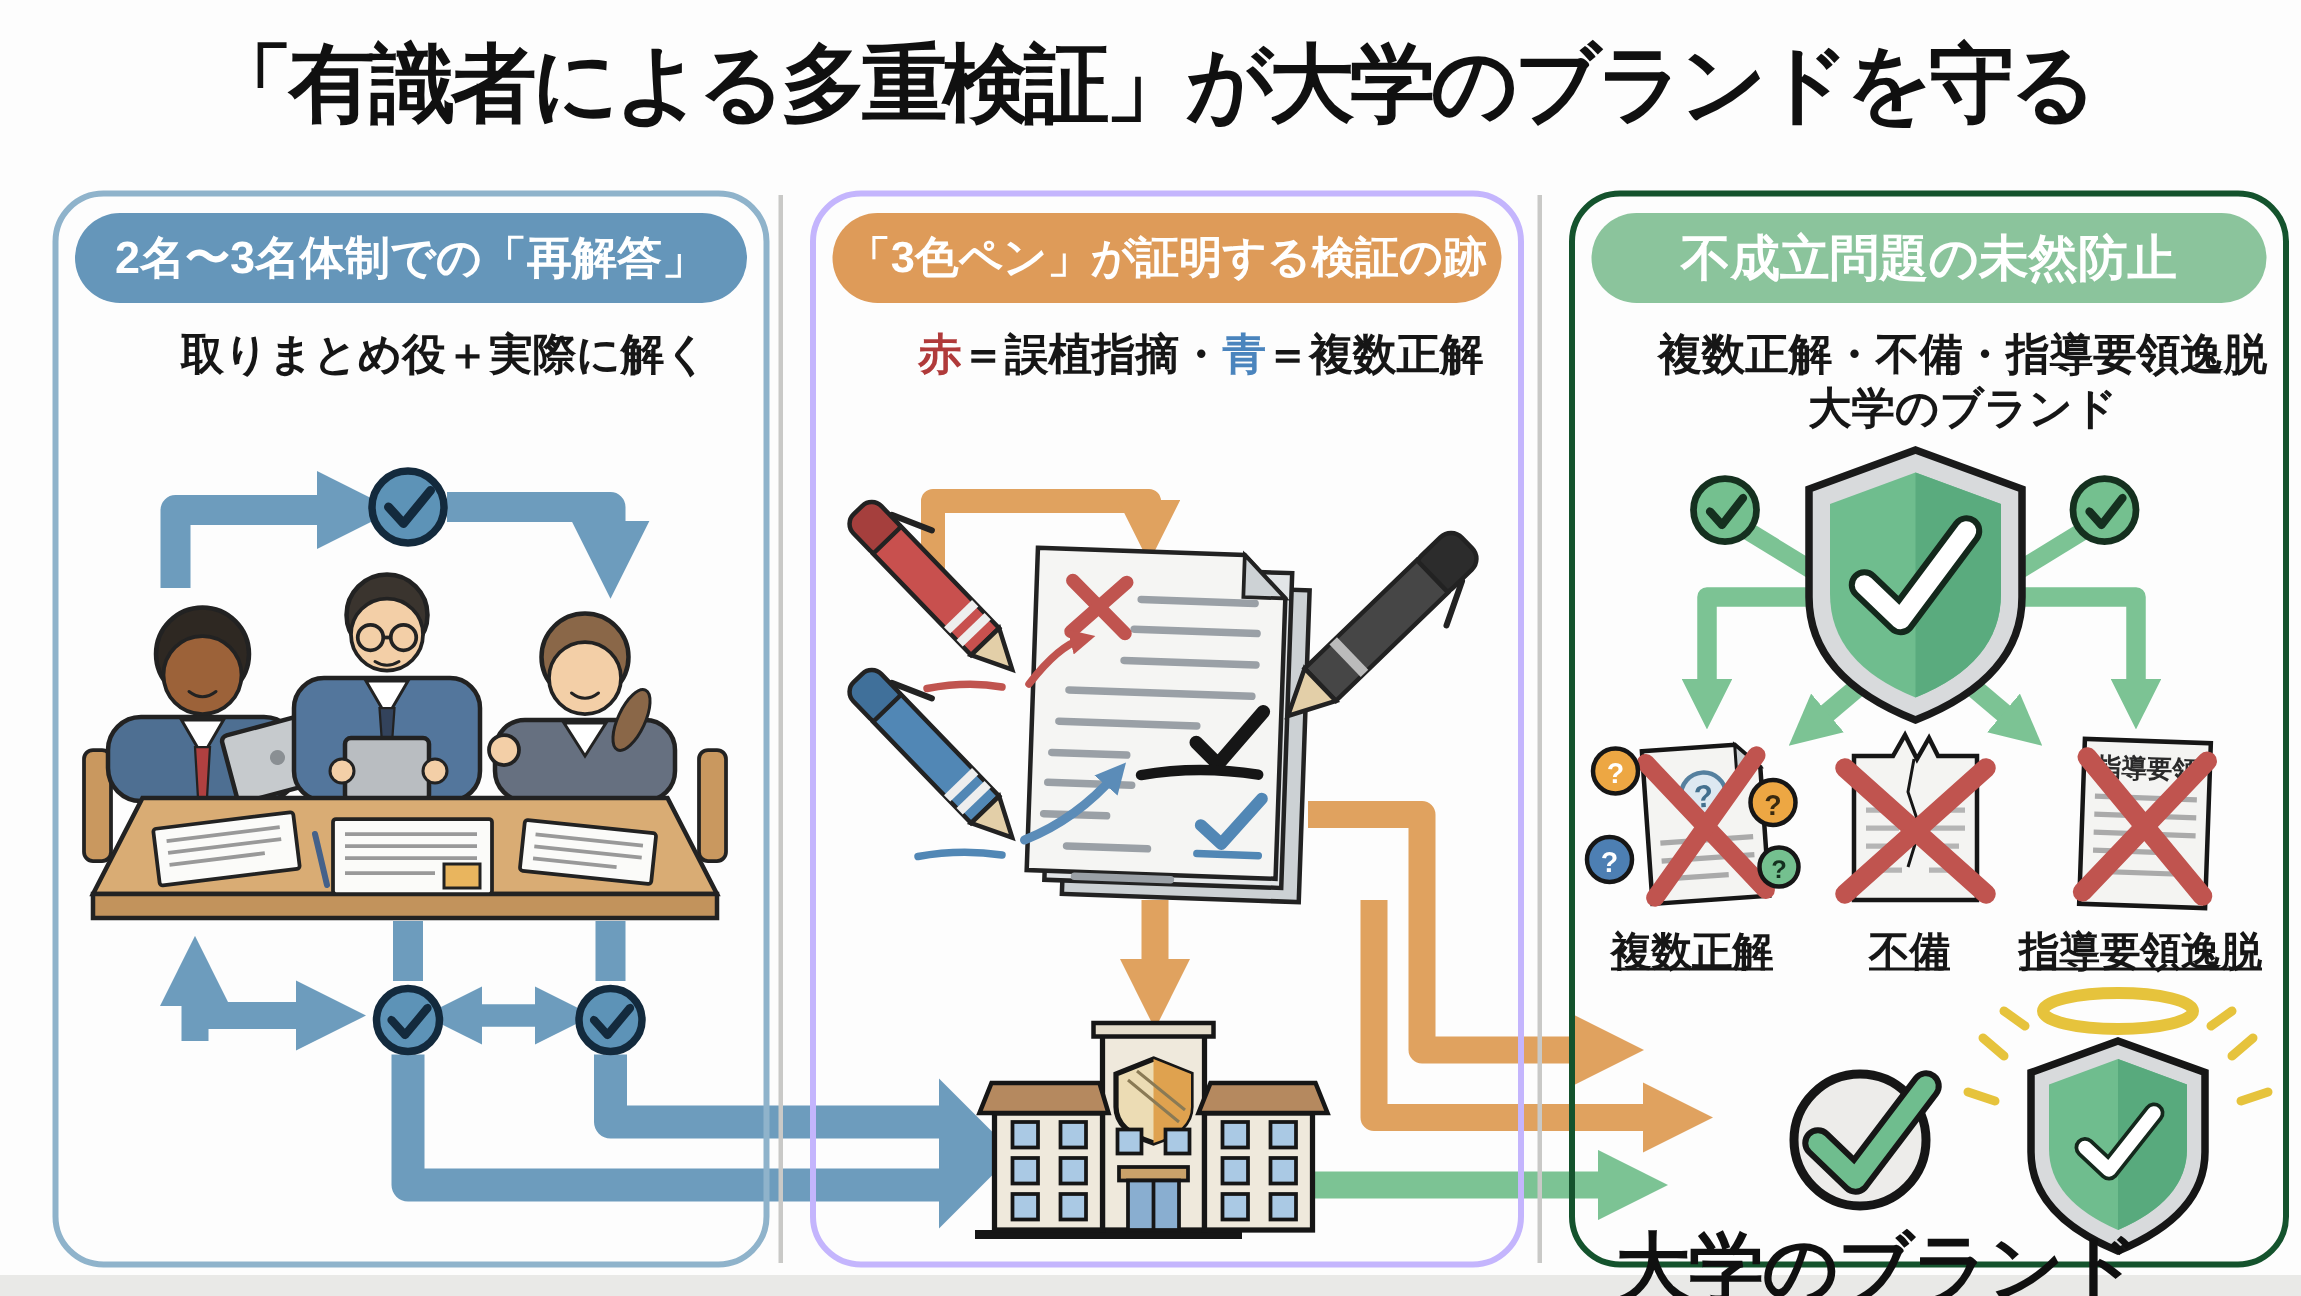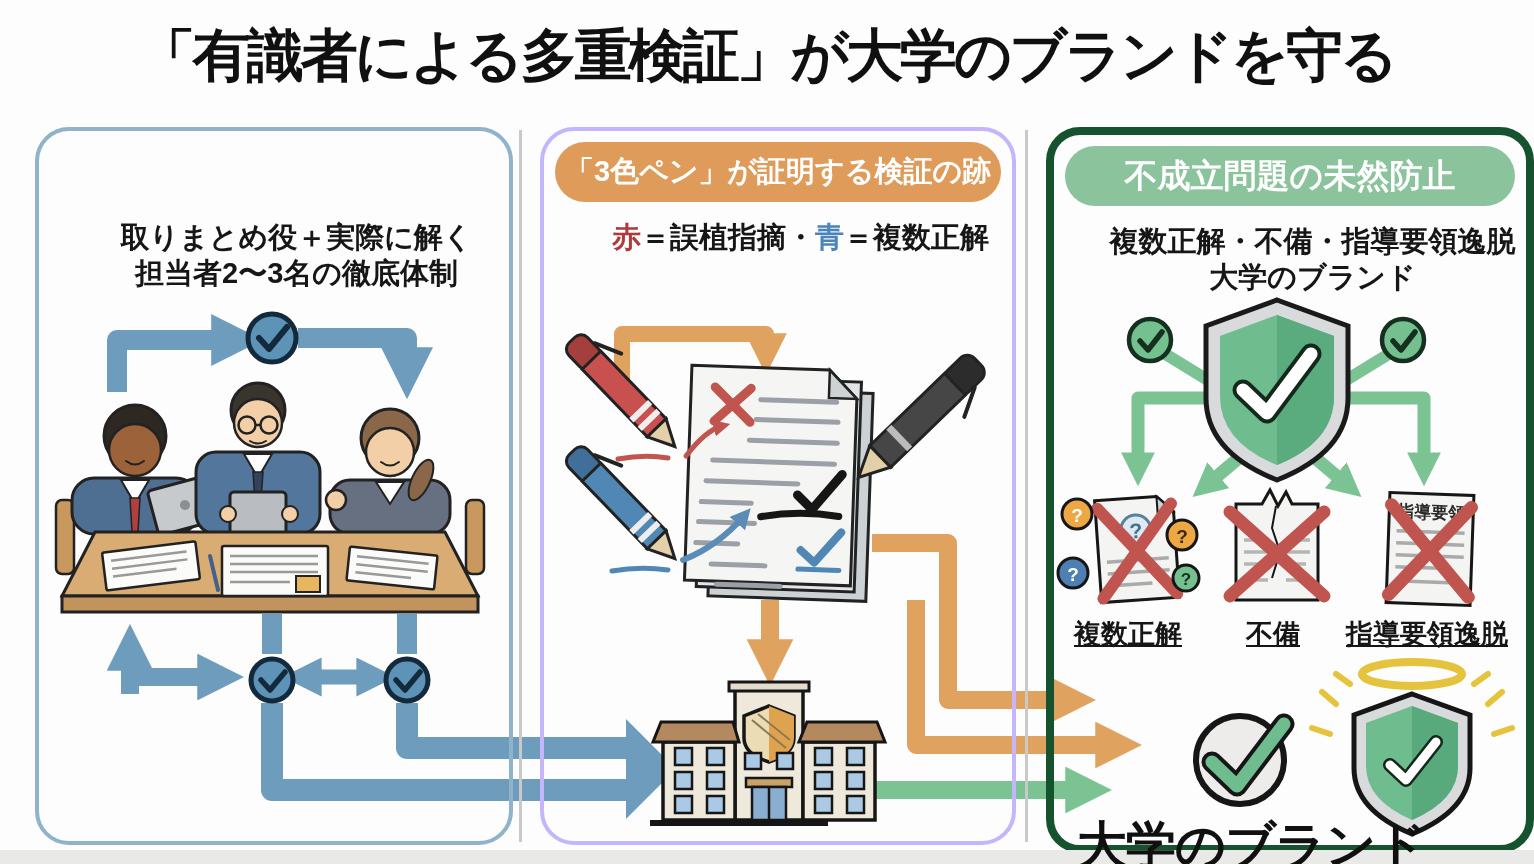--- a/index.html
+++ b/index.html
@@ -9,21 +9,21 @@
   }
   #art{position:absolute;left:0;top:0;z-index:1;}
   .page-title{
     position:absolute;left:0;top:8px;width:1534px;height:96px;z-index:4;
     display:flex;align-items:center;justify-content:center;
     font-size:57px;font-weight:900;color:#101010;letter-spacing:-3px;white-space:nowrap;text-align:center;
   }
   .colbox{position:absolute;top:127px;height:710px;border-radius:34px;z-index:2;background:transparent;}
   .colbox.c1{left:35px;width:470px;border:4px solid #8fb3cb;}
   .colbox.c2{left:540px;width:468px;border:4px solid #c4b5fd;}
-  .colbox.c3{left:1046px;width:472px;border:8px solid #14532d;}
+  .colbox.c3{left:1046px;width:472px;border:4px solid #14532d;}
   .divider{position:absolute;top:130px;height:712px;width:3px;background:#c9c9c7;z-index:2;}
   .divider.d1{left:519px;}
   .divider.d2{left:1025px;}
   .pill{
     position:absolute;left:11px;right:11px;top:11px;height:60px;border-radius:31px;z-index:3;
     display:flex;align-items:center;justify-content:center;
     color:#ffffff;font-weight:800;white-space:nowrap;
   }
   .c1 .pill{background:#6596ba;font-size:30px;}
   .c2 .pill{background:#de9b59;font-size:29px;}
@@ -352,23 +352,23 @@
     <g>
       <path d="M1412 694 L1470 715 V768 Q1470 810 1412 834 Q1354 810 1354 768 V715 Z" fill="#d8dadc" stroke="#161616" stroke-width="5"></path>
       <path d="M1412 706 L1458 723 V766 Q1458 800 1412 820 Q1366 800 1366 766 V723 Z" fill="#6fbd8e"></path>
       <path d="M1412 706 L1458 723 V766 Q1458 800 1412 820 Z" fill="#58aa7d"></path>
       <path d="M1390 765 L1406 780 L1436 742" fill="none" stroke="#14281c" stroke-width="14" stroke-linecap="round" stroke-linejoin="round"></path>
       <path d="M1390 765 L1406 780 L1436 742" fill="none" stroke="#ffffff" stroke-width="9" stroke-linecap="round" stroke-linejoin="round"></path>
     </g>
   </svg>
 
   <div class="colbox c1">
+    <div class="pill">2名〜3名体制での「再解答」</div>
     <div class="subtitle">
       <span>取りまとめ役＋実際に解く</span><br>
-      <span>担当者2〜3名の徹底体制</span>
     </div>
   </div>
 
   <div class="colbox c2">
     <div class="pill">「3色ペン」が証明する検証の跡</div>
     <div class="subtitle">
       <span class="legend-red">赤</span><span>＝誤植指摘・</span><span class="legend-blue">青</span><span>＝複数正解</span><br>
     </div>
   </div>
 

